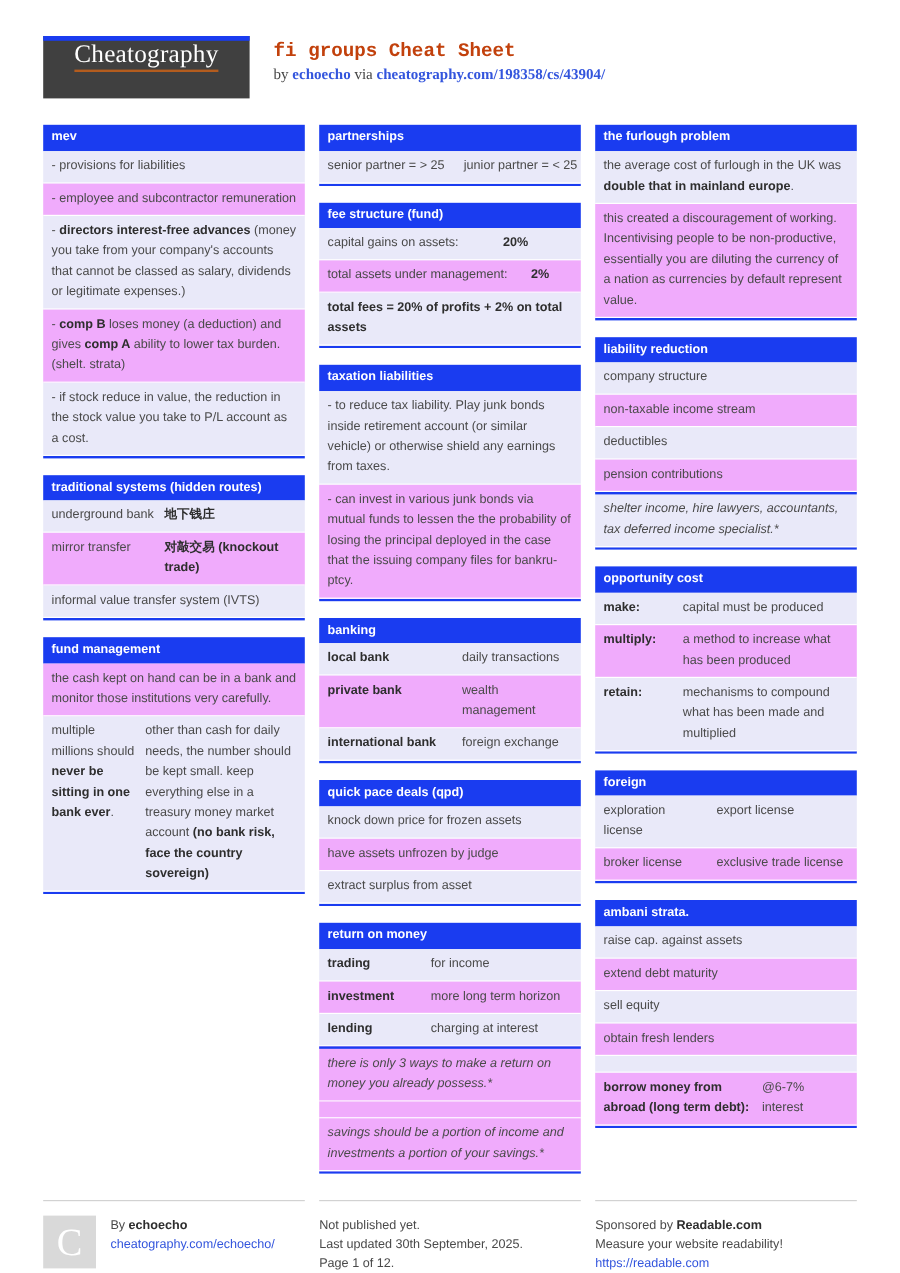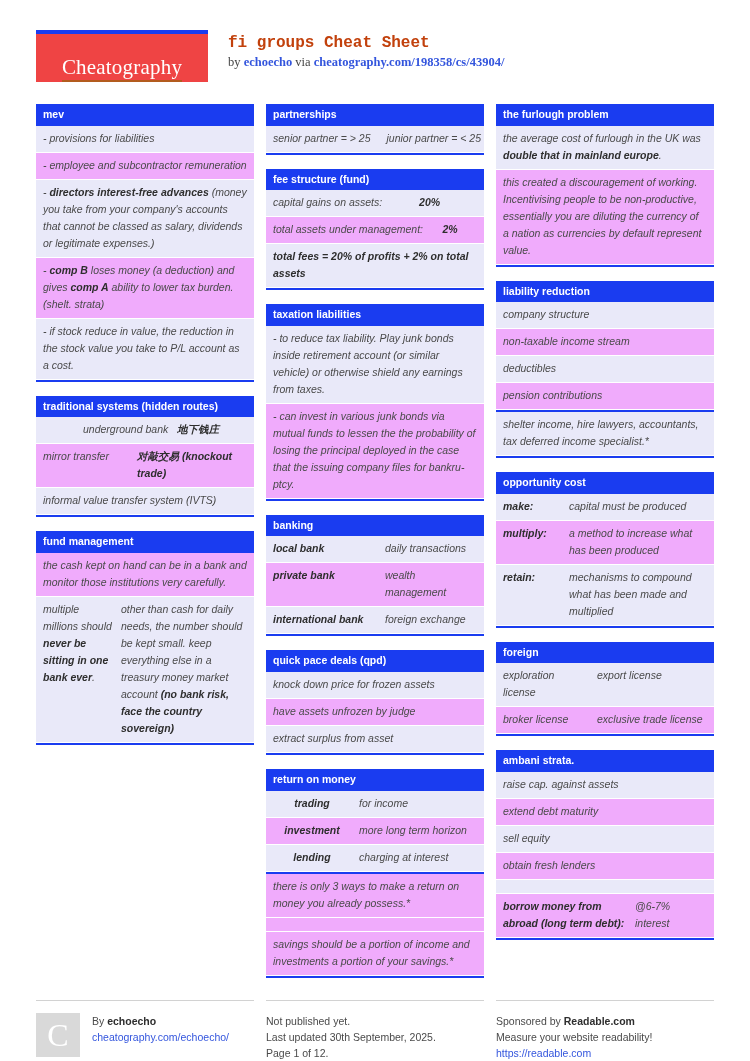--- a/index.html
+++ b/index.html
@@ -8,24 +8,24 @@
     background:#ffffff;
     font-family:"Liberation Sans","DejaVu Sans",sans-serif;
     color:#4a4a4a;
     -webkit-font-smoothing:antialiased;
   }
   .page{position:relative;width:750px;height:1061px;box-sizing:border-box;padding:30px 36px 0 36px;}
 
   
   .header{display:flex;align-items:flex-start;height:60px;margin-bottom:14px;}
   .logo-box{
-    width:172px;height:52px;background:#ef4444;
+    width:172px;height:52px;background:#404040;
     border-top:4px solid #1a3cf0;
     box-sizing:border-box;
-    display:flex;align-items:flex-end;justify-content:center;
+    display:flex;align-items:flex-start;justify-content:center;
   }
   .logo-text{
     color:#ffffff;font-family:"Liberation Serif","DejaVu Serif",serif;
     font-size:21px;letter-spacing:.2px;
     border-bottom:2px solid #b35c1e;padding-bottom:1px;line-height:1.1;
   }
   .title-wrap{margin-left:20px;padding-top:3px;}
   .sheet-title{
     font-family:Liberation Mono, monospace;
     font-size:16px;font-weight:bold;color:#c2410c;line-height:1.25;
@@ -42,35 +42,34 @@
   .card{margin-bottom:14px;border-bottom:2.5px solid #1a3cf0;background:#fff;}
   .card-head{
     background:#1a3cf0;color:#ffffff;
     font-size:10.5px;font-weight:bold;
     padding:4px 7px 5px 7px;line-height:1.2;
   }
   .row{
     display:flex;font-size:10.5px;line-height:1.62;
     padding:4px 7px 5px 7px;box-sizing:border-box;
     border-bottom:1px solid #ffffff;
-    font-style:italic;
   }
   .row.alt{background:#e9e9f9;}
   .row.plain{background:#f0abfc;}
   .row.single{display:block;}
   .k{flex:0 0 auto;font-weight:bold;color:#2e2e2e;padding-right:8px;}
   .v{flex:1 1 auto;color:#4a4a4a;}
   .v.right{text-align:left;font-weight:bold;color:#2e2e2e;}
   b,.b{font-weight:bold;color:#2e2e2e;}
   .note{font-style:italic;}
   .empty-row{height:14px;}
 
   
   .k-w70{flex:0 0 70px;}
-  .k-w78{flex:0 0 78px;text-align:center;}
+  .k-w78{flex:0 0 78px;}
   .k-w58{flex:0 0 58px;}
   .k-w86{flex:0 0 86px;}
   .k-w104{flex:0 0 104px;}
   .k-w124{flex:0 0 124px;}
 
   
   .two-up{display:flex;gap:16px;}
   .two-up span{white-space:nowrap;}
 
   
@@ -112,21 +111,21 @@
         <div class="row alt single">- provisions for liabilities</div>
         <div class="row plain single">- employee and subcontractor remuneration</div>
         <div class="row alt single"><span>- </span><span class="b">directors interest-free advances</span><span> (money you take from your company's accounts that cannot be classed as salary, dividends or legitimate expenses.)</span></div>
         <div class="row plain single"><span>- </span><span class="b">comp B</span><span> loses money (a deduction) and gives </span><span class="b">comp A</span><span> ability to lower tax burden. (shelt. strata)</span></div>
         <div class="row alt single">- if stock reduce in value, the reduction in the stock value you take to P/L account as a cost.</div>
       </div>
 
       <div class="card">
         <div class="card-head">traditional systems (hidden routes)</div>
         <div class="row alt">
-          <div class="k k-w86" style="font-weight:normal;color:#4a4a4a;margin-left:40px;">underground bank</div>
+          <div class="k k-w86" style="font-weight:normal;color:#4a4a4a;">underground bank</div>
           <div class="v b">地下钱庄</div>
         </div>
         <div class="row plain">
           <div class="k k-w86" style="font-weight:normal;color:#4a4a4a;">mirror transfer</div>
           <div class="v b">对敲交易 (knockout trade)</div>
         </div>
         <div class="row alt single">informal value transfer system (IVTS)</div>
       </div>
 
       <div class="card">

